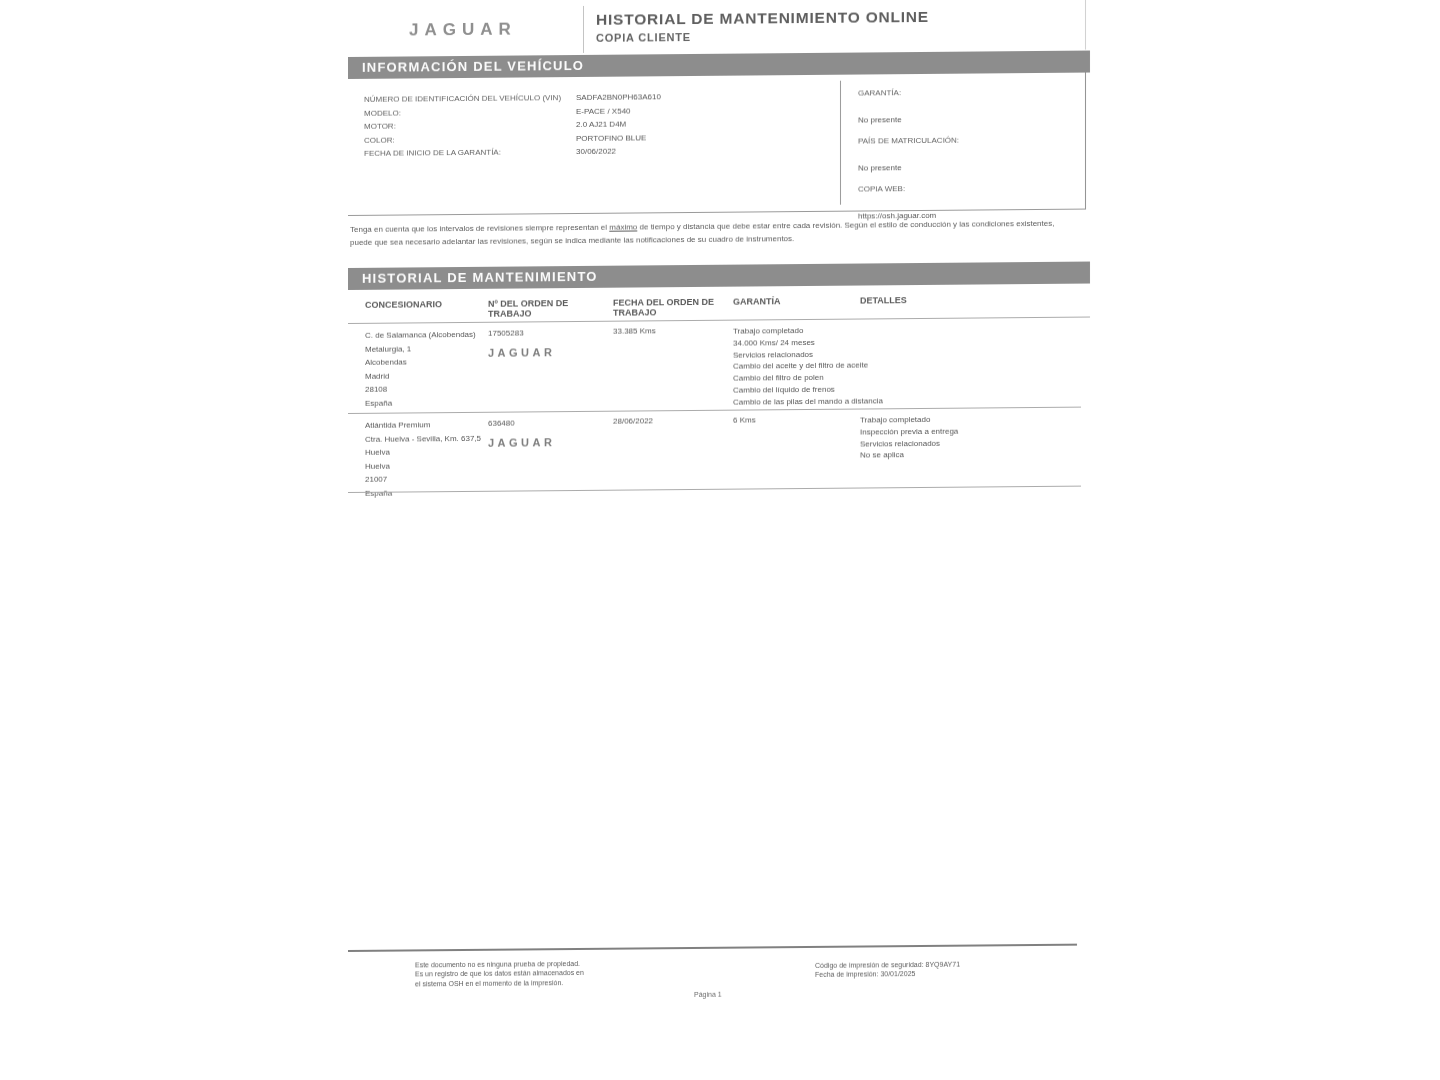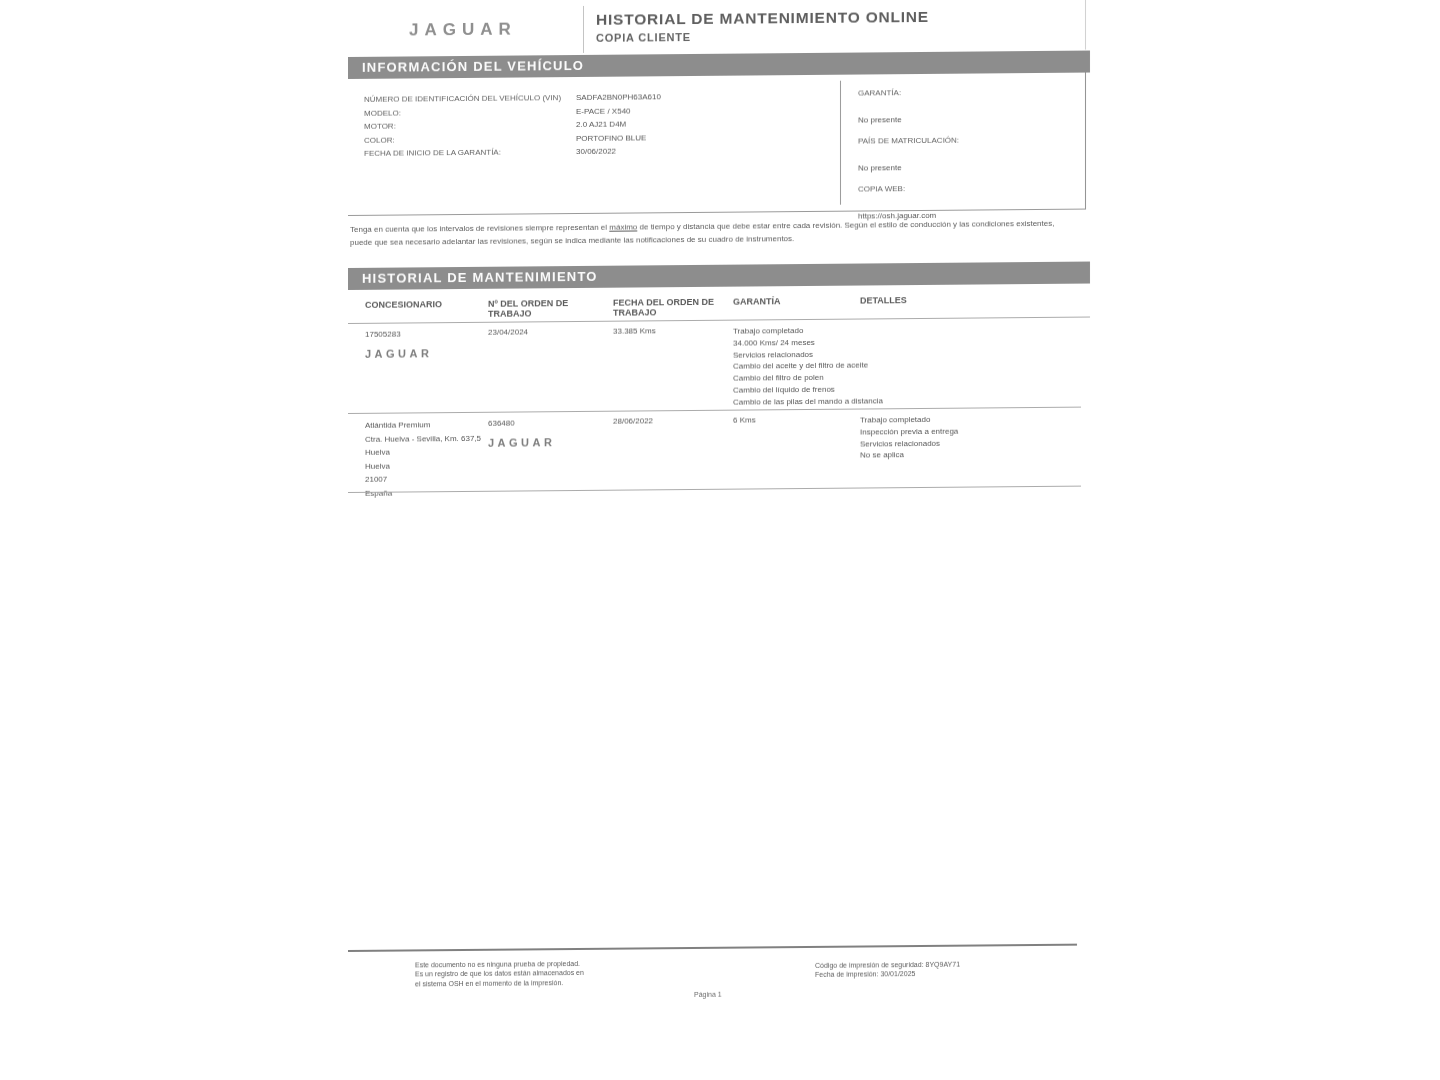--- a/index.html
+++ b/index.html
@@ -143,25 +143,32 @@
   <div class="trow thead">
     <div class="th"><span class="thw">CONCESIONARIO</span></div>
     <div class="th"><span class="thw w90">Nº DEL ORDEN DE TRABAJO</span></div>
     <div class="th"><span class="thw w115">FECHA DEL ORDEN DE TRABAJO</span></div>
     <div class="th"><span class="thw">GARANTÍA</span></div>
     <div class="th"><span class="thw">DETALLES</span></div>
   </div>
   <div class="rule hd"></div>
 
   <div class="trow row one">
+    <div class="td dealer">
+        <div>C. de Salamanca (Alcobendas)</div>
+        <div>Metalurgia, 1</div>
+        <div>Alcobendas</div>
+        <div>Madrid</div>
+        <div>28108</div>
+        <div>España</div>
+      </div>
     <div class="td">
       <div class="order-number">17505283</div>
       <div class="mini-jag">JAGUAR</div>
     </div>
-    <div class="td">23/04/2024</div>
     <div class="td">33.385 Kms</div>
     <div class="td details">
         <div>Trabajo completado</div>
         <div>34.000 Kms/ 24 meses</div>
         <div>Servicios relacionados</div>
         <div>Cambio del aceite y del filtro de aceite</div>
         <div>Cambio del filtro de polen</div>
         <div>Cambio del líquido de frenos</div>
         <div>Cambio de las pilas del mando a distancia</div>
       </div>

